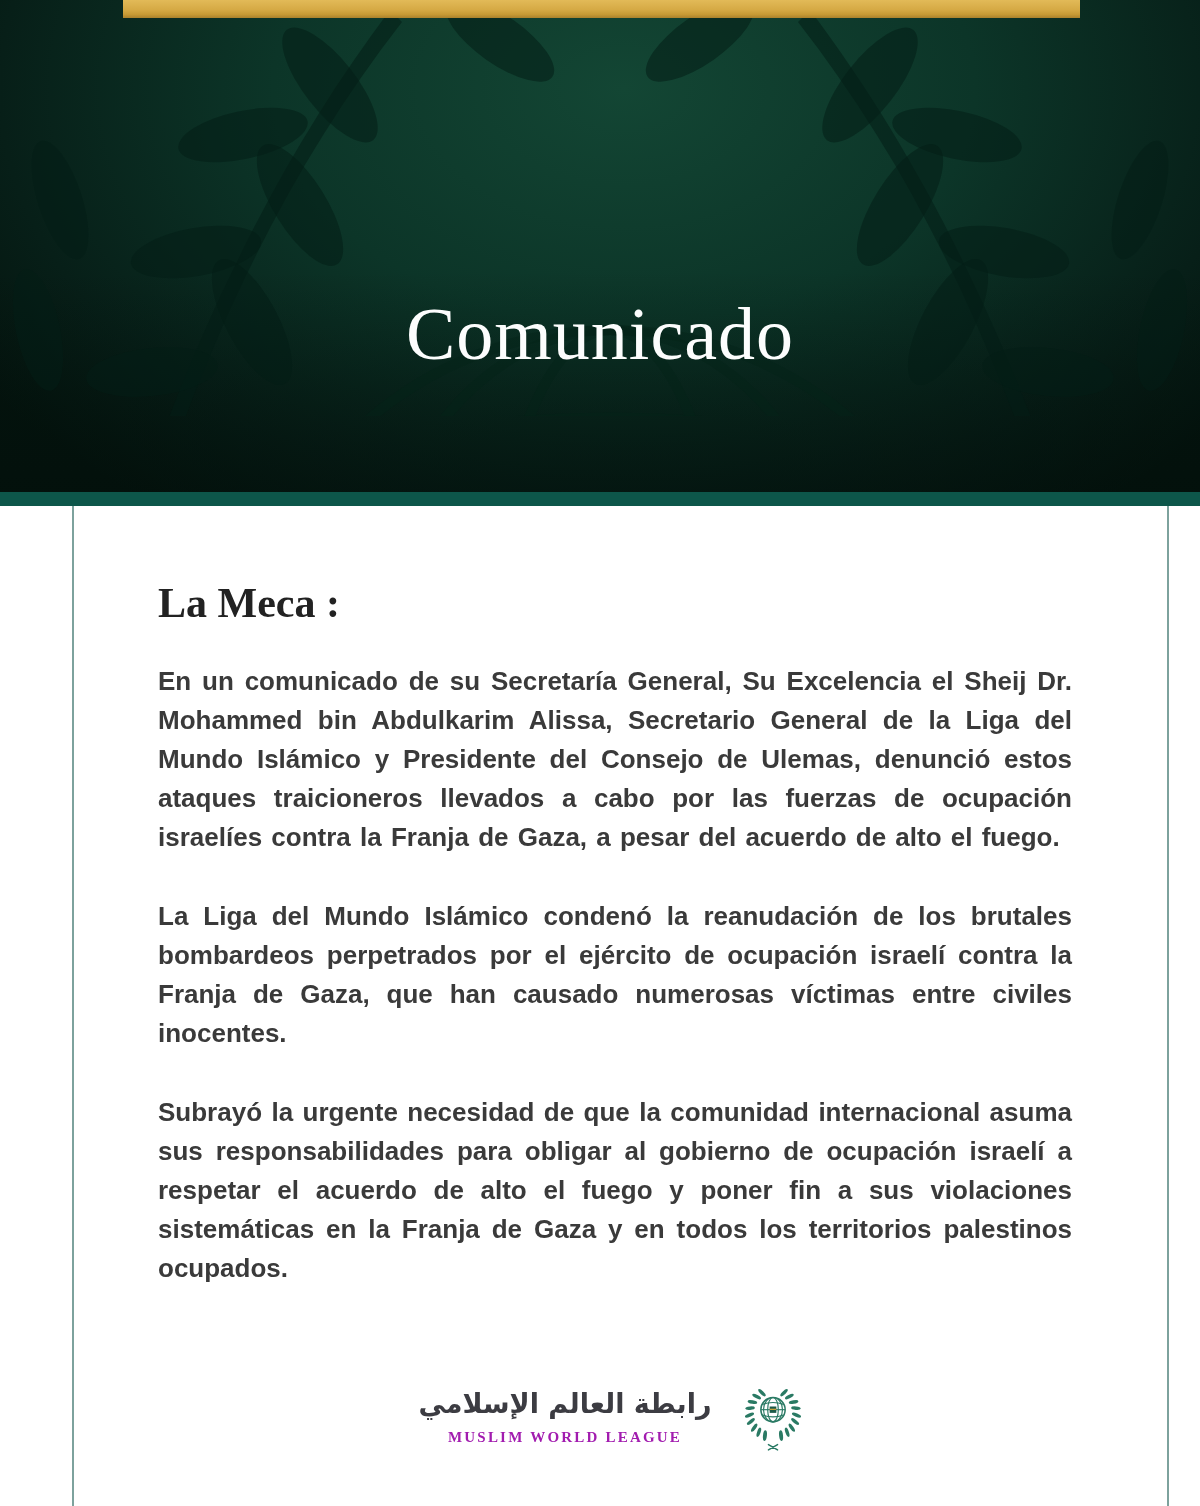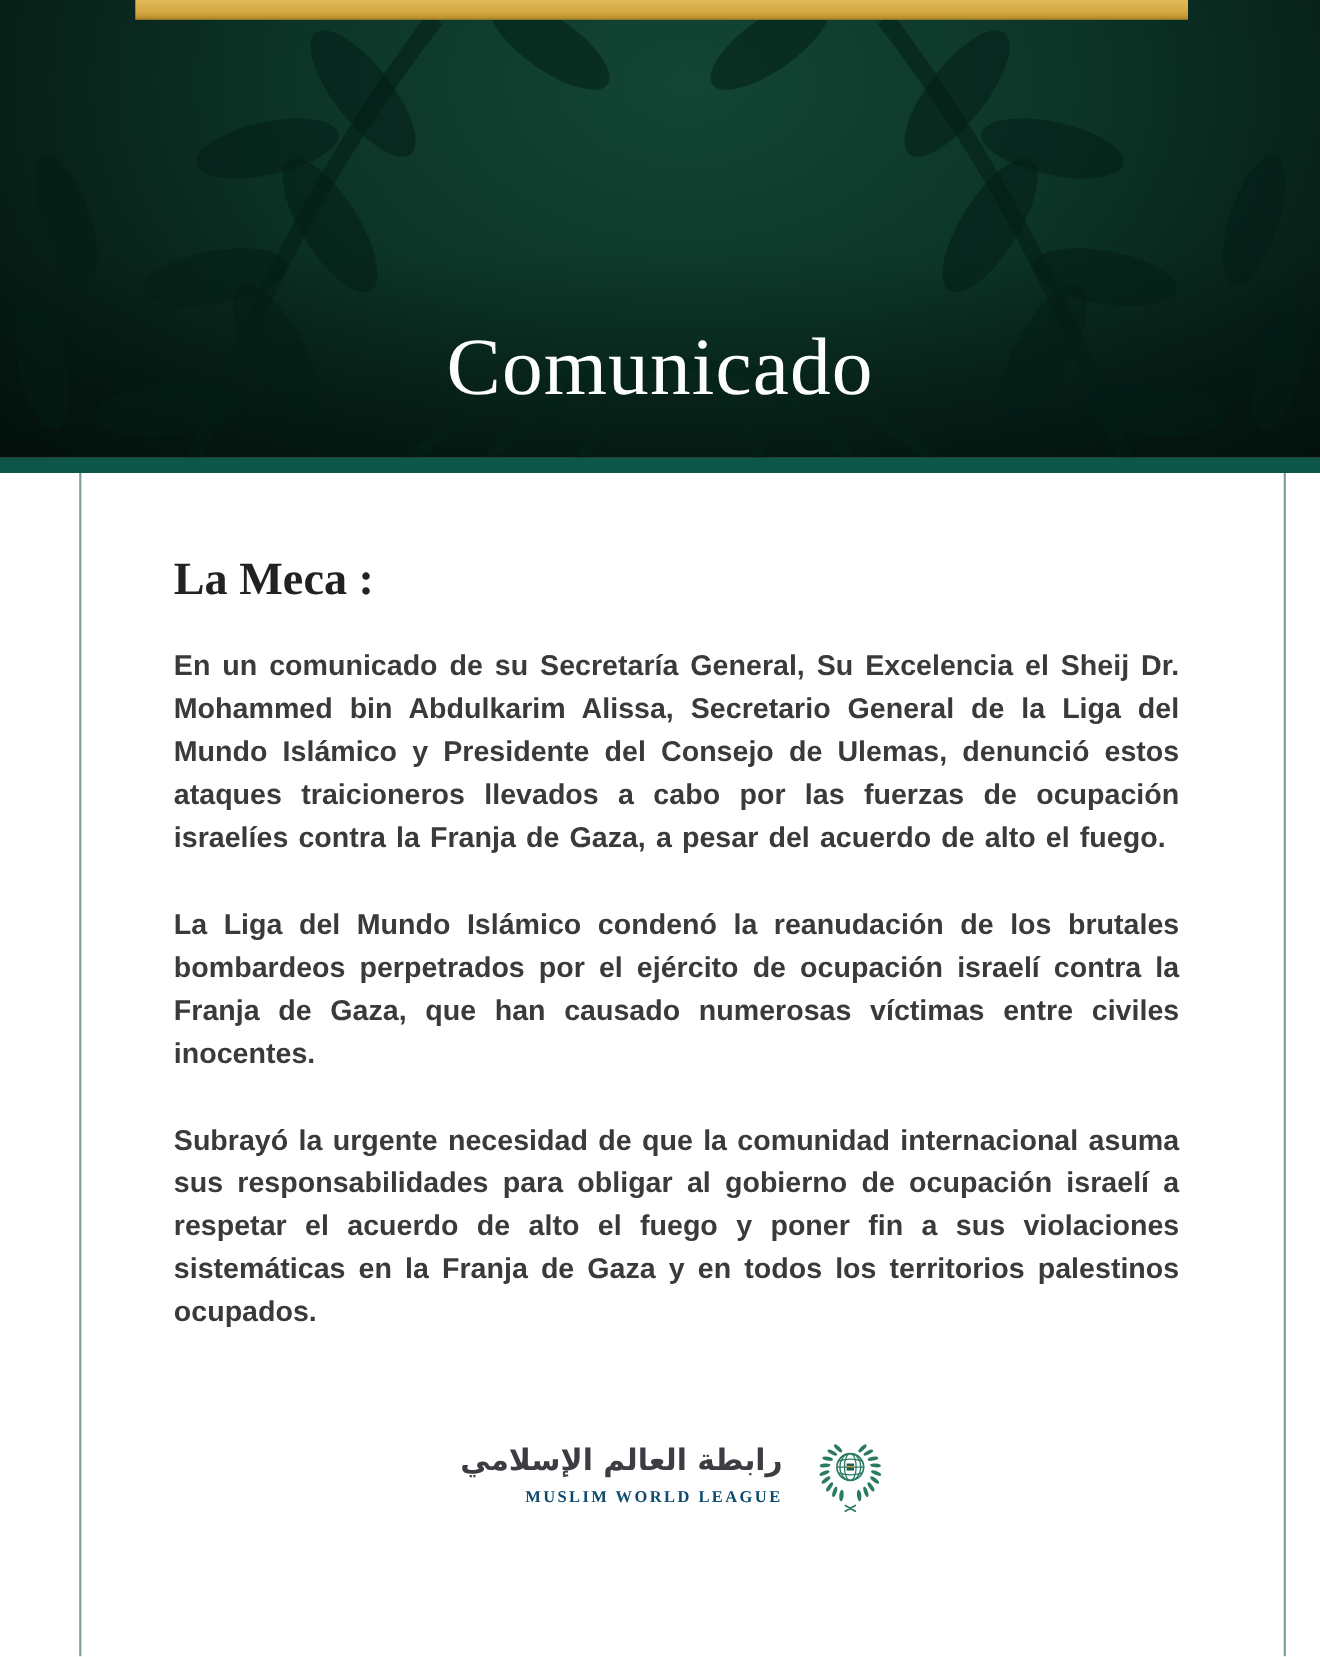--- a/index.html
+++ b/index.html
@@ -10,21 +10,21 @@
     margin: 0 auto;
     background: #ffffff;
     overflow: hidden;
     font-family: "Liberation Sans", sans-serif;
   }
 
   
   .header {
     position: relative;
     width: 100%;
-    height: 416px;
+    height: 492px;
     background:
       linear-gradient(to bottom, rgba(0,0,0,0) 55%, rgba(2,14,10,0.55) 100%),
       radial-gradient(ellipse 780px 520px at 52% 18%, #134634 0%, #0c3528 45%, #071f18 80%, #04140e 100%);
     overflow: hidden;
   }
   .header-watermark {
     position: absolute;
     top: 0; left: 0;
     width: 1200px; height: 416px;
   }
@@ -107,23 +107,22 @@
     font-size: 27px;
     line-height: 1.5;
     color: #3c3c42;
   }
   .mwl-latin {
     margin-top: 4px;
     font-family: "Liberation Serif", serif;
     font-weight: 700;
     font-size: 15px;
     letter-spacing: 2.2px;
-    color: #0c4a6e;
+    color: #a21caf;
     white-space: nowrap;
-    text-align: right;
   }
 </style>
 </head>
 <body>
 
 <div class="page">
 
   <header class="header">
     <svg class="header-watermark" viewBox="0 0 1200 416" aria-hidden="true">
 

